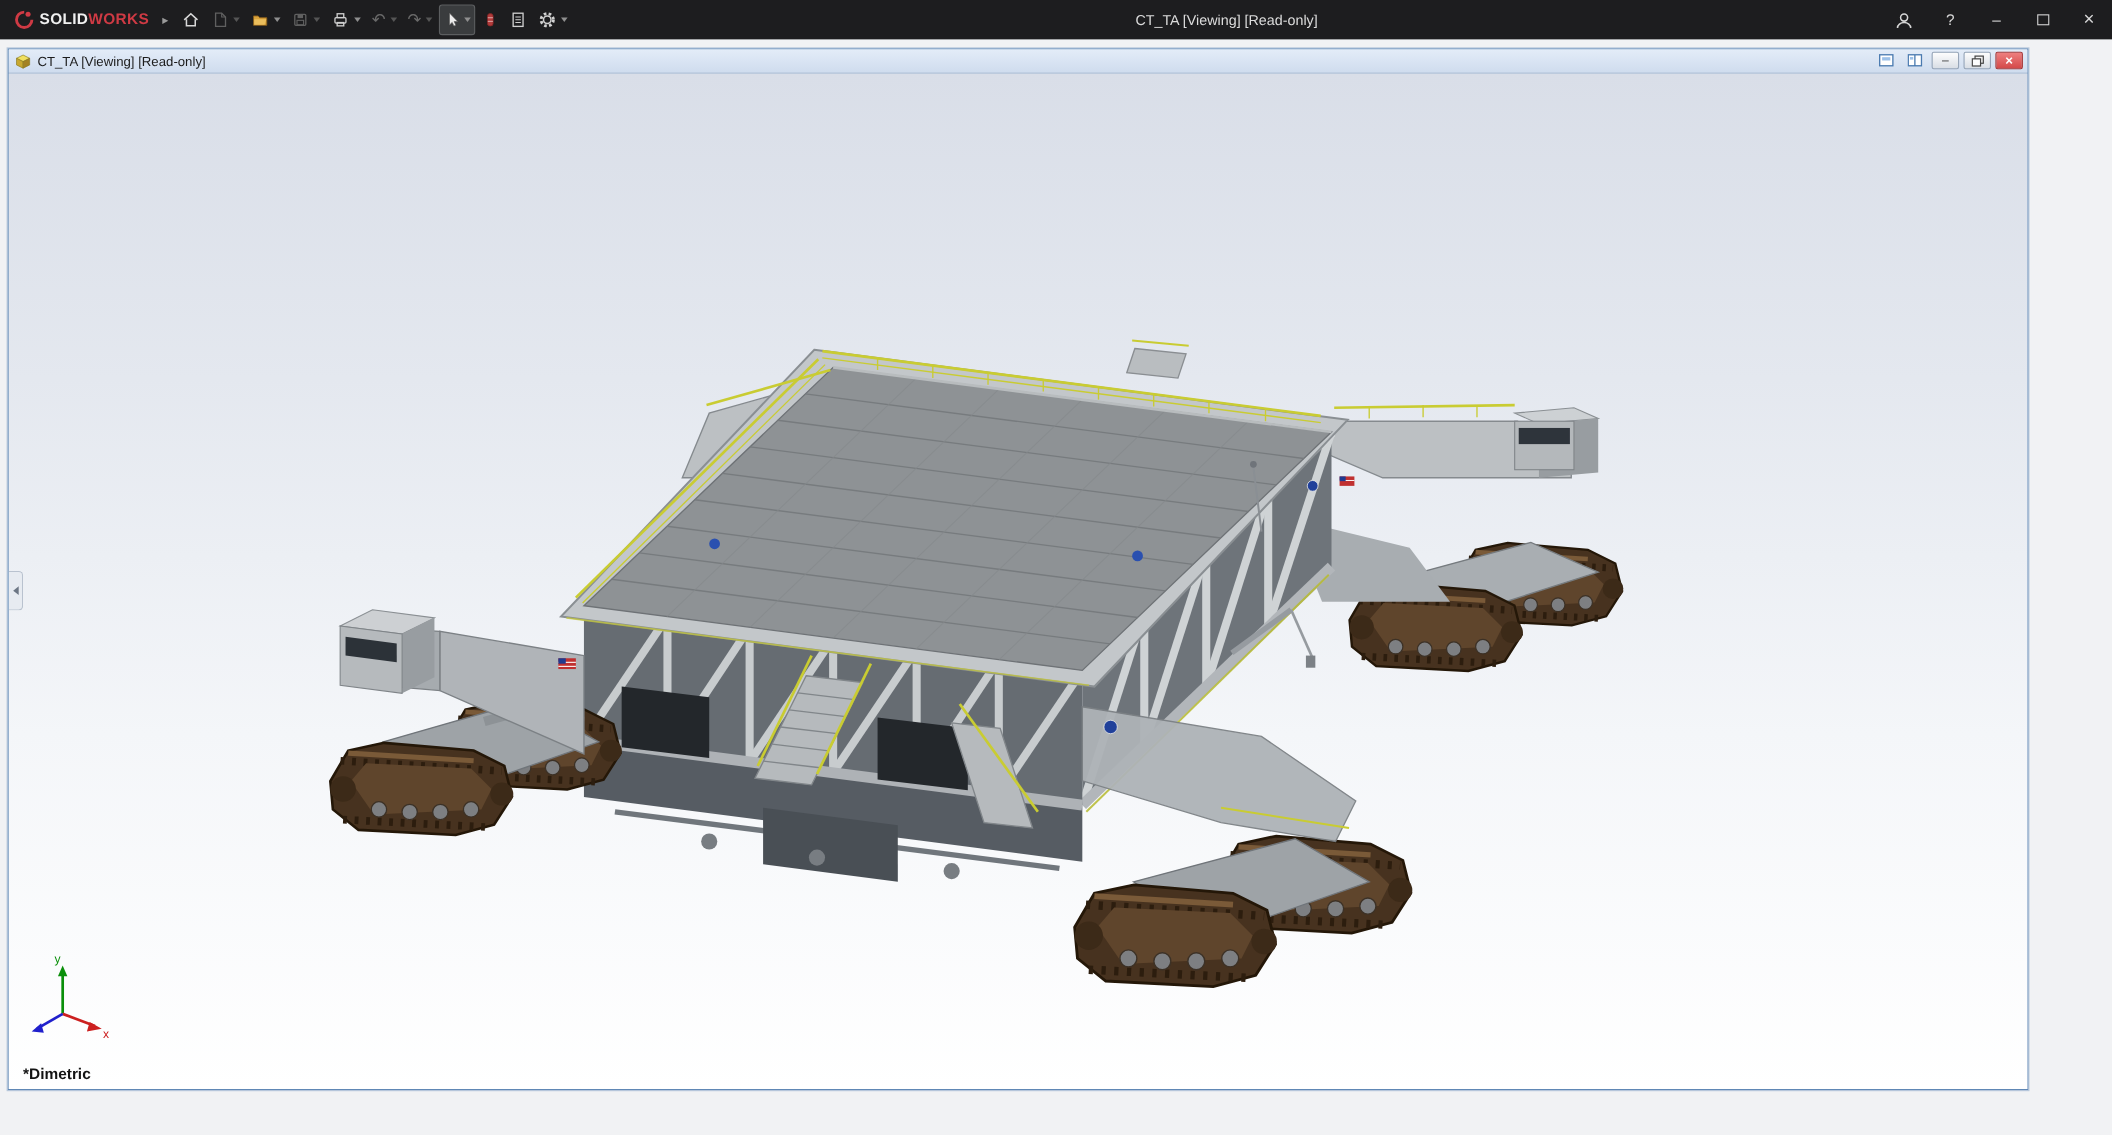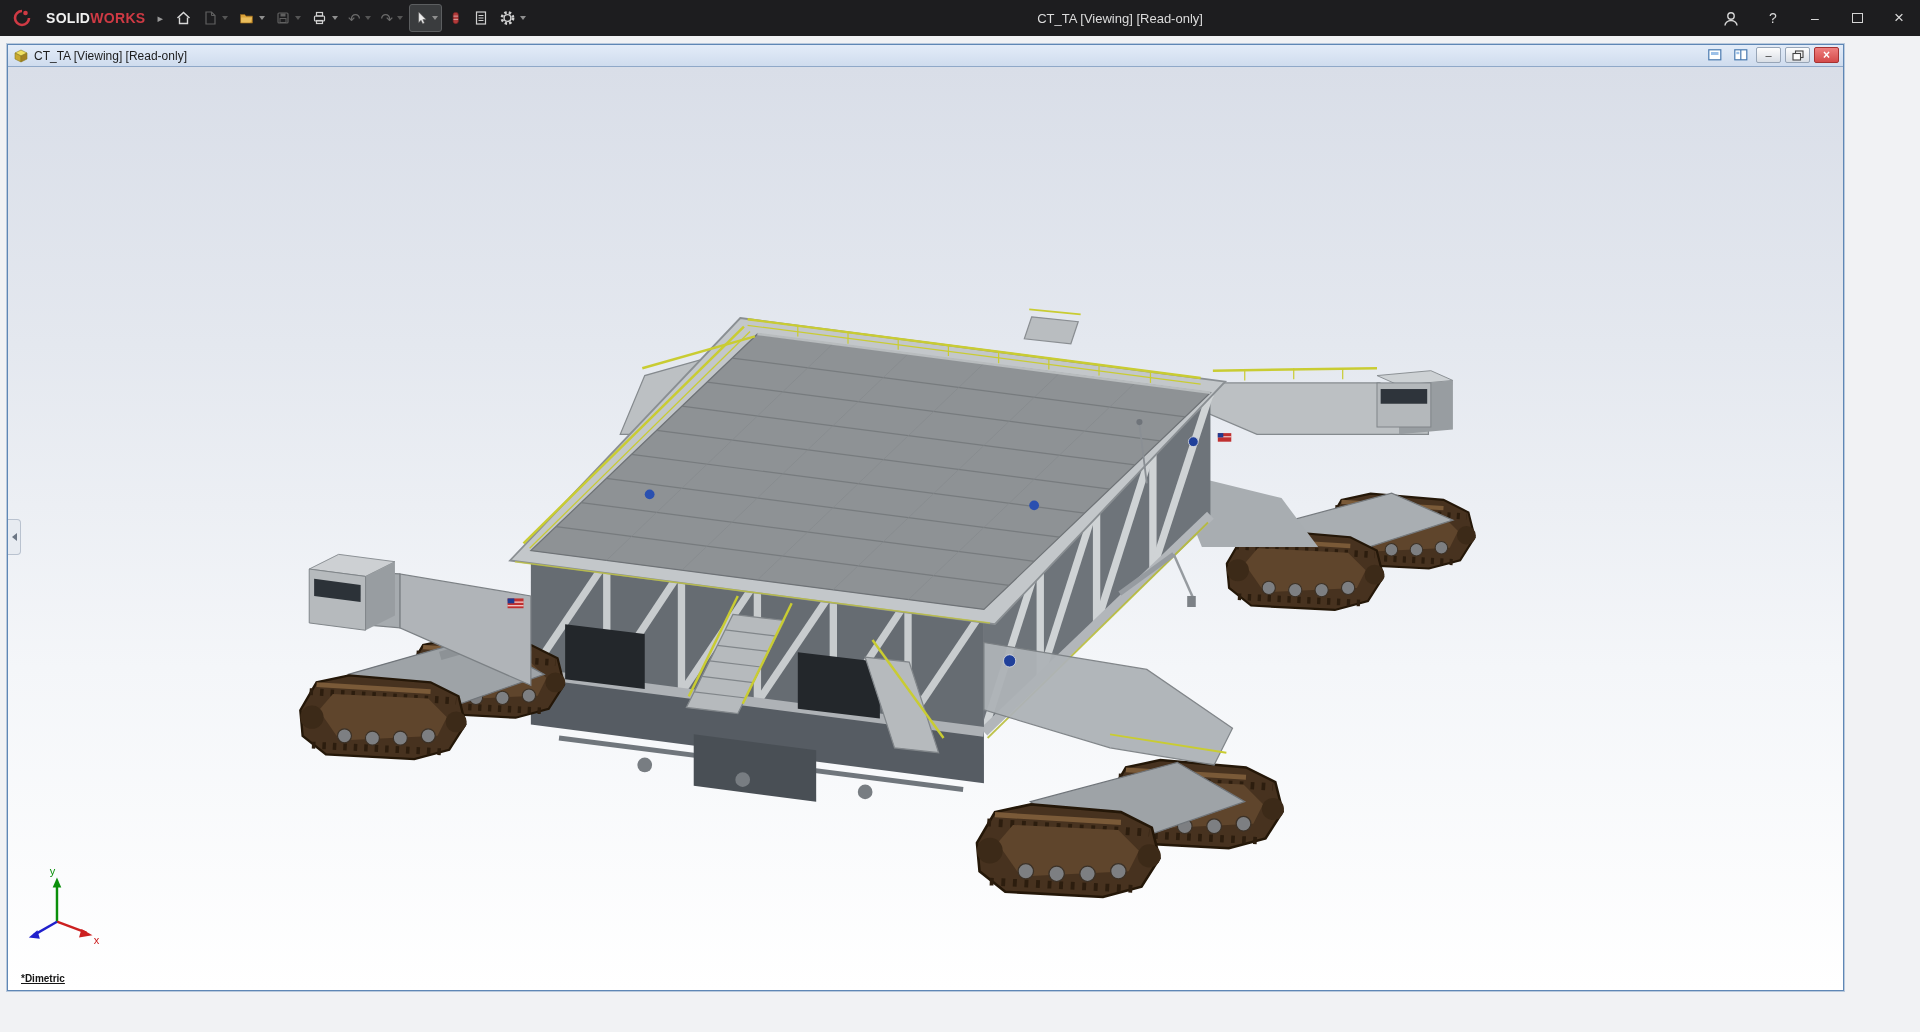--- a/index.html
+++ b/index.html
@@ -1,21 +1,21 @@
 <!DOCTYPE html>
 <html><head>
 <meta charset="utf-8">
 <style>
   * { box-sizing: border-box; margin: 0; padding: 0; }
   html,body { width:1920px; height:1032px; overflow:hidden; font-family:"Liberation Sans", sans-serif; background:#eef0f2; }
   .app { position:absolute; inset:0; }
 
   
   .titlebar { position:absolute; top:0; left:0; width:1920px; height:36px; background:#1d1d1f; display:flex; align-items:center; color:#e4e4e4; }
-  .brand { display:flex; align-items:center; gap:15px; padding:0 10px 0 12px; }
+  .brand { display:flex; align-items:center; gap:5px; padding:0 10px 0 12px; }
   .brand-bold { font-weight:bold; font-size:14px; letter-spacing:.3px; color:#f0f0f0; }
   .brand-red  { font-weight:bold; font-size:14px; letter-spacing:.3px; color:#cf3a44; }
   .menu-arrow { color:#9a9a9a; font-size:11px; padding:0 8px 0 2px; cursor:default; }
   .toolbar { display:flex; align-items:center; gap:2px; }
   .tbtn { display:flex; align-items:center; height:28px; padding:0 3px; border:1px solid transparent; border-radius:3px; background:transparent; cursor:default; }
   .tbtn.active { background:#3a3c3e; border-color:#5c5e60; }
   .tbtn .dd { width:0; height:0; border-left:3.5px solid transparent; border-right:3.5px solid transparent; border-top:4px solid #8f8f8f; margin-left:4px; }
   .tbtn.disabled .dd { border-top-color:#555; }
   .glyph-icon { font-size:15px; color:#6a6a6a; line-height:1; }
   .title-center { flex:1; text-align:center; font-size:13px; color:#dcdcdc; white-space:nowrap; }
@@ -35,21 +35,21 @@
   .doc-ib { width:22px; height:16px; display:flex; align-items:center; justify-content:center; background:transparent; border:none; }
   .doc-b { width:25px; height:16px; display:flex; align-items:center; justify-content:center; border:1px solid #97a5b7; border-radius:2px; background:linear-gradient(180deg,#fdfdfd,#d9dee5); font-size:11px; color:#333; }
   .doc-b.close { background:linear-gradient(180deg,#ee7f7f,#d44a4a); border-color:#a53232; color:#fff; font-size:12px; font-weight:bold; }
 
   
   .viewport { position:absolute; left:0; top:22px; width:1835px; height:923px; overflow:hidden;
       background:linear-gradient(180deg,#d9dee8 0%, #e4e8ef 30%, #f4f6f9 65%, #ffffff 100%); }
   .model-svg { position:absolute; inset:0; width:100%; height:100%; }
   .collapse-tab { position:absolute; left:0; top:452px; width:13px; height:36px; background:#e7ebf1; border:1px solid #b9c2cf; border-left:none; border-radius:0 4px 4px 0; display:flex; align-items:center; justify-content:center; }
   .collapse-tab .tri { width:0; height:0; border-top:4px solid transparent; border-bottom:4px solid transparent; border-right:5px solid #6c7684; }
-  .view-label { position:absolute; left:13px; bottom:6px; font-size:10px; font-weight:bold; color:#141414;text-decoration:underline; }
+  .view-label { position:absolute; left:13px; bottom:6px; font-size:14px; font-weight:bold; color:#141414; }
 </style>
 </head>
 <body>
 
 <div class="app">
 
   <header class="titlebar">
     <div class="brand">
       <svg width="19" height="18" viewBox="0 0 19 18">
         <path d="M10 2 a7 7 0 1 0 7 7" stroke="#cf3a44" stroke-width="2.6" fill="none"></path>

